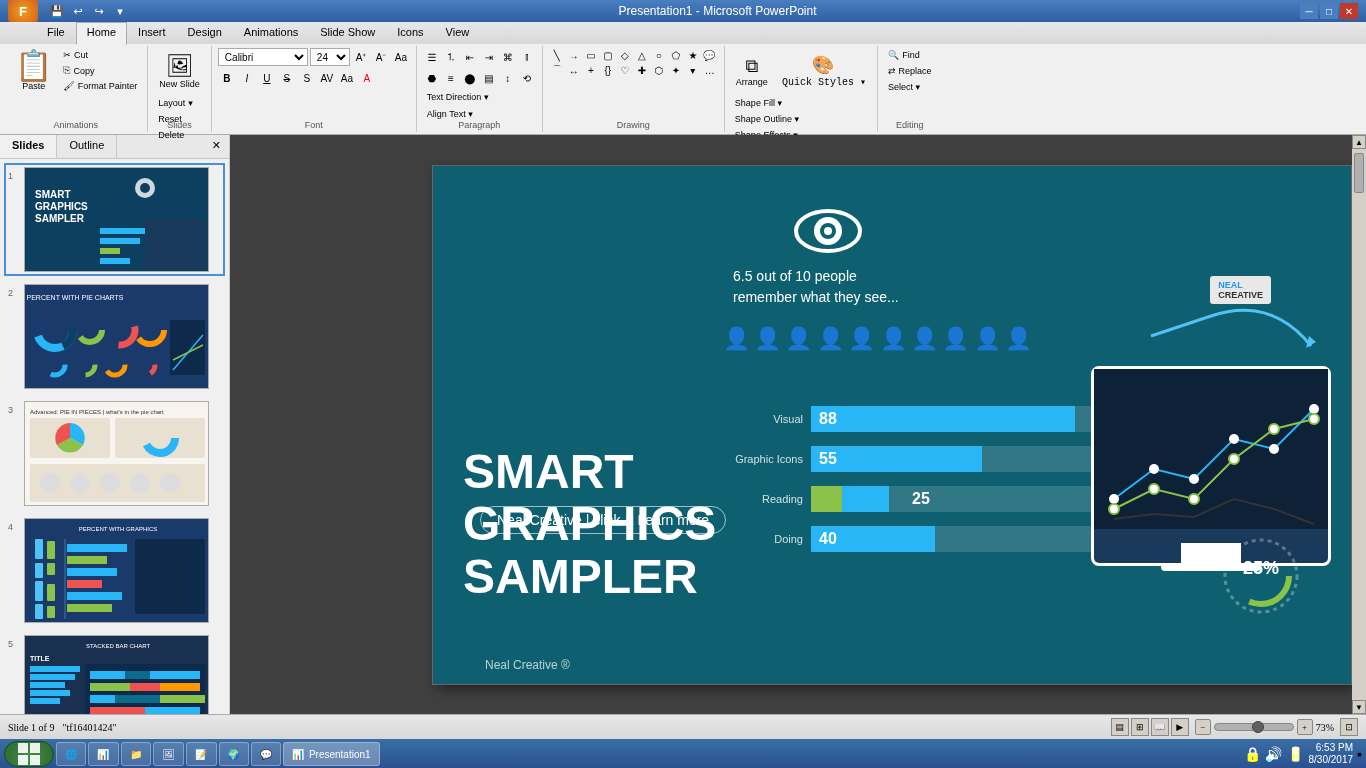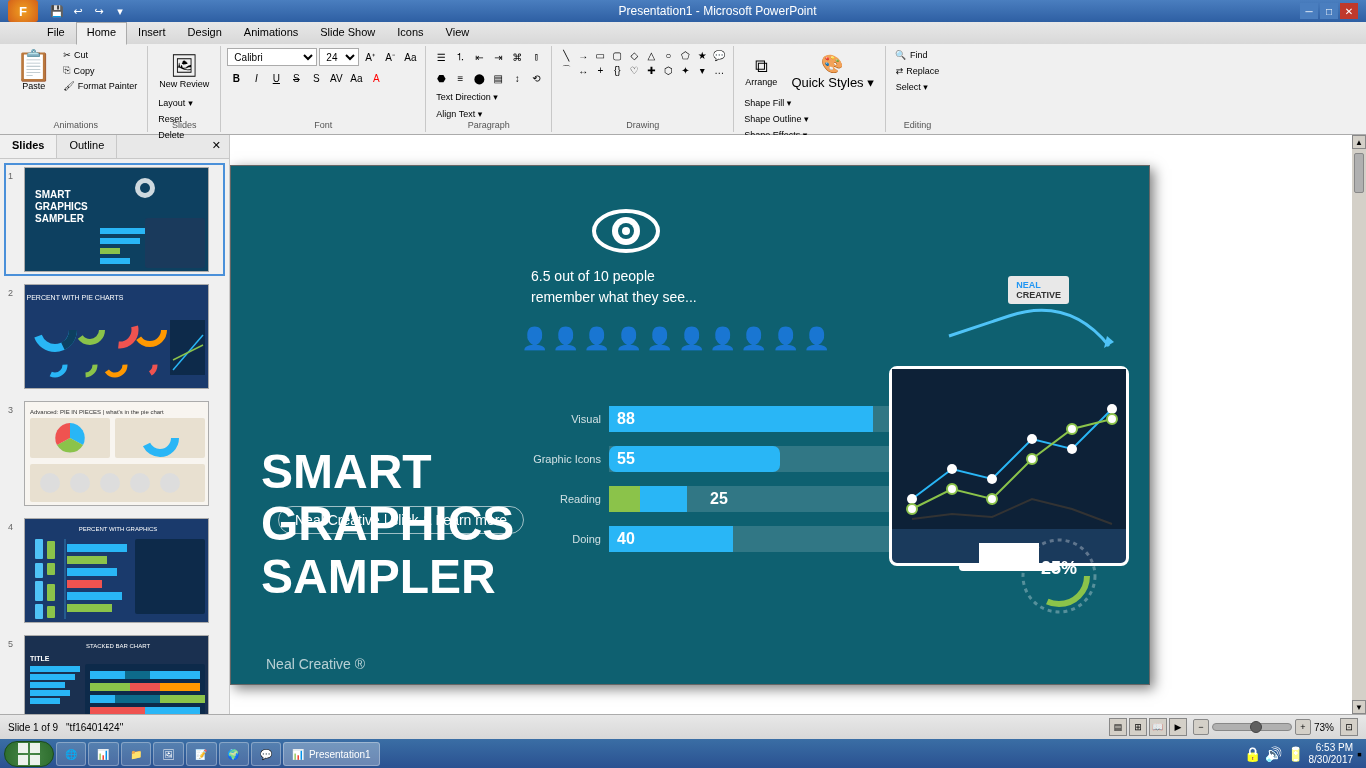--- a/index.html
+++ b/index.html
@@ -56,52 +56,52 @@
     .sp-tab { padding: 4px 12px; font-size: 11px; cursor: pointer; border-right: 1px solid #c8c8c8; }
     .sp-tab.active { background: #f0f0f0; font-weight: bold; }
     .sp-close { margin-left: auto; padding: 4px 8px; cursor: pointer; font-size: 11px; }
     #slides-list { flex: 1; overflow-y: auto; padding: 4px; }
     .slide-thumb { display: flex; align-items: flex-start; gap: 4px; margin-bottom: 4px; padding: 2px; cursor: pointer; border: 2px solid transparent; }
     .slide-thumb.active { border-color: #4a90d9; }
     .slide-num { font-size: 9px; color: #666; min-width: 12px; margin-top: 4px; }
     .slide-img { width: 185px; height: 105px; background: #1a5276; border: 1px solid #ababab; overflow: hidden; position: relative; }
 
     
-    #main-canvas { flex: 1; background: #ffffff; display: flex; align-items: center; justify-content: flex-start; overflow: hidden; position: relative; }
+    #main-canvas { flex: 1; background: #404040; display: flex; align-items: center; justify-content: flex-end; overflow: hidden; position: relative; }
     #slide-canvas { width: 920px; height: 520px; background: #0e6070; position: relative; overflow: hidden; border: 1px solid #666; box-shadow: 4px 4px 12px rgba(0,0,0,0.5); }
 
     
     #vscrollbar { width: 14px; background: #d4d0c8; display: flex; flex-direction: column; }
     .scroll-btn { width: 14px; height: 14px; background: #d4d0c8; border: 1px solid #888; display: flex; align-items: center; justify-content: center; font-size: 8px; cursor: pointer; }
     .scroll-track { flex: 1; background: #d4d0c8; position: relative; }
     .scroll-thumb { width: 10px; height: 40px; background: #b0b0b0; border: 1px solid #888; margin: 0 auto; border-radius: 2px; margin-top: 4px; }
 
     
-    #status-bar { height: 25px; background: linear-gradient(to bottom, #e8e8e8, #d8d8d8); border-top: 1px solid #ababab; display: flex; align-items: center; padding: 0 8px; font-size: 10px; gap: 8px; }
+    #status-bar { height: 25px; background: linear-gradient(to bottom, #e8e8e8, #d8d8d8); border-top: 1px solid #ababab; display: flex; align-items: center; padding: 0 8px; font-size: 10px; gap: 8px; font-family: Liberation Serif, serif; }
     #status-bar .status-right { margin-left: auto; display: flex; align-items: center; gap: 6px; }
     .zoom-control { display: flex; align-items: center; gap: 3px; }
     .zoom-btn { width: 16px; height: 16px; background: #d4d0c8; border: 1px solid #888; display: flex; align-items: center; justify-content: center; font-size: 9px; cursor: pointer; border-radius: 2px; }
     .zoom-slider { width: 80px; height: 8px; background: #b0b0b0; border: 1px solid #888; border-radius: 4px; position: relative; }
     .zoom-slider-thumb { width: 12px; height: 12px; background: #606060; border: 1px solid #444; border-radius: 50%; position: absolute; top: -3px; left: 55%; transform: translateX(-50%); cursor: pointer; }
     .view-btns { display: flex; gap: 2px; }
     .view-btn { width: 18px; height: 18px; background: #d4d0c8; border: 1px solid #888; display: flex; align-items: center; justify-content: center; font-size: 9px; cursor: pointer; }
 
     
     #taskbar { height: 30px; background: linear-gradient(to bottom, #3a6ea5, #2a5090); display: flex; align-items: center; padding: 0 4px; gap: 2px; }
     .start-btn { width: 50px; height: 26px; background: radial-gradient(circle at 50% 60%, #4a8a4a, #2a6a2a); border-radius: 13px; display: flex; align-items: center; justify-content: center; cursor: pointer; border: 1px solid #1a4a1a; }
     .taskbar-item { height: 24px; padding: 0 8px; background: rgba(255,255,255,0.15); border: 1px solid rgba(255,255,255,0.3); border-radius: 3px; display: flex; align-items: center; gap: 4px; font-size: 10px; color: white; cursor: pointer; }
     .taskbar-item.active { background: rgba(255,255,255,0.3); }
     .taskbar-icons { display: flex; gap: 4px; margin-left: auto; align-items: center; }
     .tray-icon { font-size: 14px; cursor: pointer; filter: brightness(2); }
     .tray-time { color: white; font-size: 10px; text-align: right; line-height: 1.2; }
 
     
     .slide-title { position: absolute; left: 30px; top: 280px; color: white; }
     .slide-title h1 { font-size: 48px; font-weight: 900; line-height: 1.1; text-transform: uppercase; font-family: Arial Black, sans-serif; }
-    .slide-subtitle { position: absolute; left: 35px; bottom: 12px; color: rgba(255,255,255,0.7); font-size: 14px; }
+    .slide-subtitle { position: absolute; left: 52px; bottom: 12px; color: rgba(255,255,255,0.7); font-size: 12px; }
     .eye-icon { position: absolute; left: 360px; top: 40px; color: white; font-size: 50px; text-align: center; }
     .stat-text { position: absolute; left: 300px; top: 100px; color: white; font-size: 14px; line-height: 1.5; }
     .people-row { position: absolute; left: 290px; top: 160px; display: flex; gap: 4px; }
     .person-icon { font-size: 22px; }
     .person-blue { color: #4fc3f7; }
     .person-green { color: #66bb6a; }
     .bars-section { position: absolute; left: 290px; top: 240px; width: 420px; }
     .bar-row { display: flex; align-items: center; gap: 8px; margin-bottom: 14px; }
     .bar-label { color: rgba(255,255,255,0.8); font-size: 11px; width: 80px; text-align: right; }
     .bar-container { position: relative; height: 26px; width: 310px; background: rgba(255,255,255,0.15); }
@@ -184,21 +184,21 @@
         </div>
       </div>
       <div class="ribbon-group-label">Animations</div>
     </div>
 
     <div class="ribbon-group">
       <div class="ribbon-group-content" style="flex-direction:column; gap:2px;">
         <div style="display:flex;gap:2px;">
           <div class="rb-btn rb-btn-lg" style="height:46px;">
             <div style="font-size:22px;">🖼</div>
-            <div style="font-size:9px;">New Review</div>
+            <div style="font-size:9px;">New Slide</div>
           </div>
         </div>
         <div class="clip-sm">
           <span>Layout</span>
             <span> ▾</span>
         </div>
         <div class="clip-sm">
           <span>Reset</span>
         </div>
         <div class="clip-sm">
@@ -293,21 +293,21 @@
 
     <div class="ribbon-group">
       <div class="ribbon-group-content" style="flex-direction:column; gap:2px; padding-bottom:14px;">
         <div style="display:flex;gap:4px;">
           <div class="rb-btn rb-btn-lg" style="height:46px;">
             <div style="font-size:18px;">⧉</div>
             <div style="font-size:9px;">Arrange</div>
           </div>
           <div class="rb-btn rb-btn-lg" style="height:46px;">
             <div style="font-size:18px;">🎨</div>
-            <div style="font-size:13px;">Quick Styles ▾</div>
+            <div style="font-size:10px;font-family:Liberation Mono, monospace;">Quick Styles ▾</div>
           </div>
         </div>
         <div class="clip-sm">
           <span>Shape Fill ▾</span>
         </div>
         <div class="clip-sm">
           <span>Shape Outline ▾</span>
         </div>
         <div class="clip-sm">
           <span>Shape Effects ▾</span>
@@ -520,21 +520,21 @@
           <div class="bar-container">
             <div class="bar-fill bar-blue" style="width:85%;">
               <span class="bar-value">88</span>
             </div>
           </div>
         </div>
 
         <div class="bar-row">
           <div class="bar-label">Graphic Icons</div>
           <div class="bar-container">
-            <div class="bar-fill bar-blue" style="width:55%;border-radius:7px;">
+            <div class="bar-fill bar-blue" style="width:55%;">
               <span class="bar-value">55</span>
             </div>
           </div>
         </div>
 
         <div class="bar-row">
           <div class="bar-label">Reading</div>
           <div class="bar-container">
             <div class="bar-fill bar-blue" style="width:25%;">
             </div>

